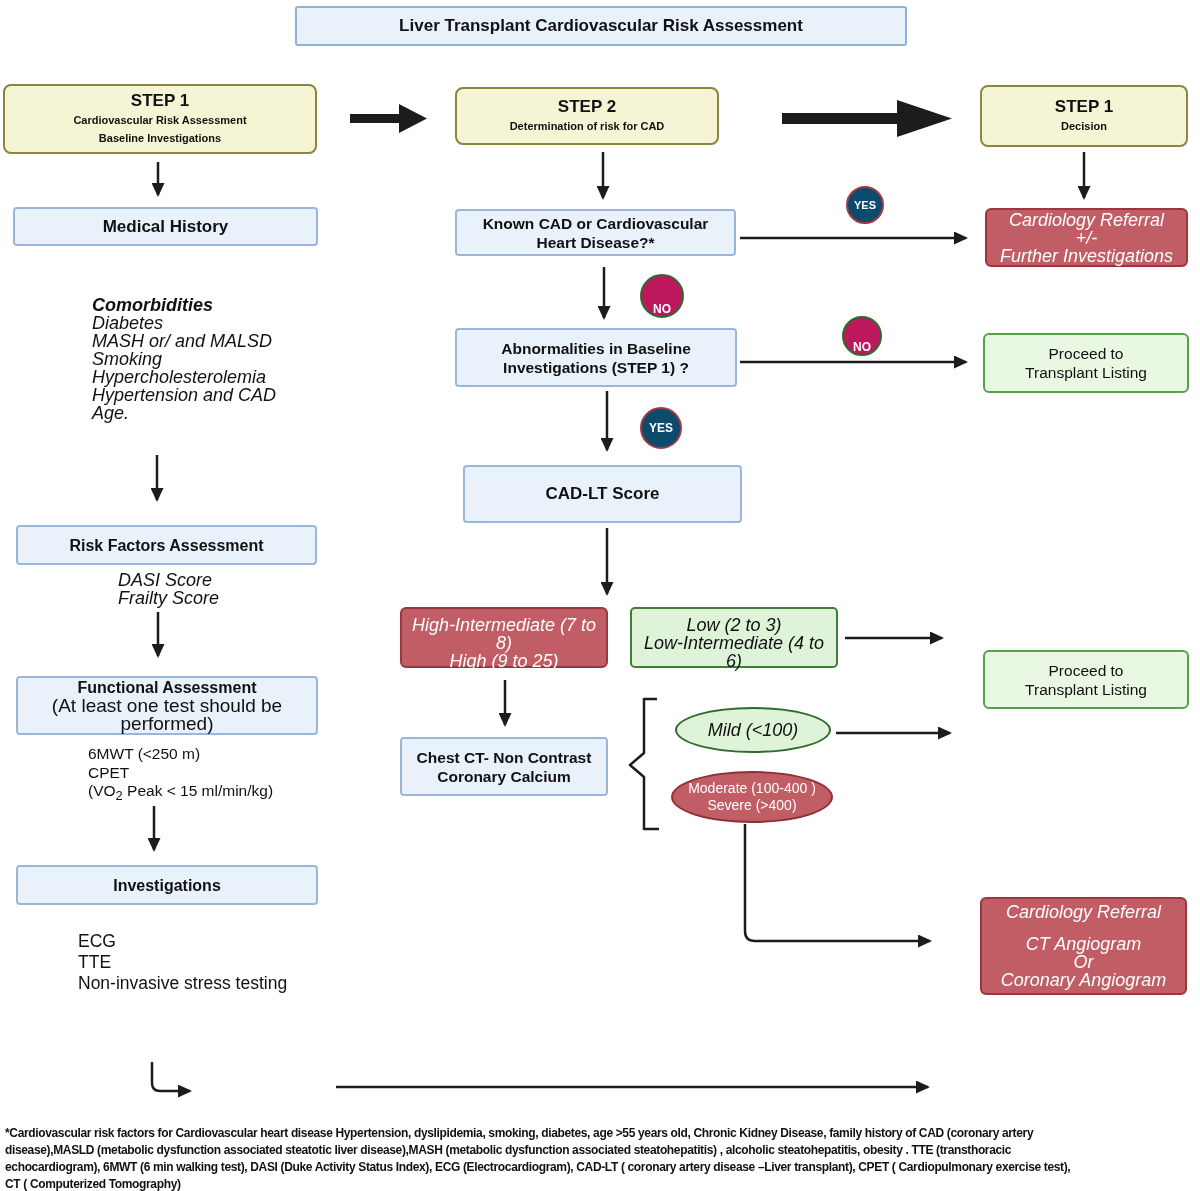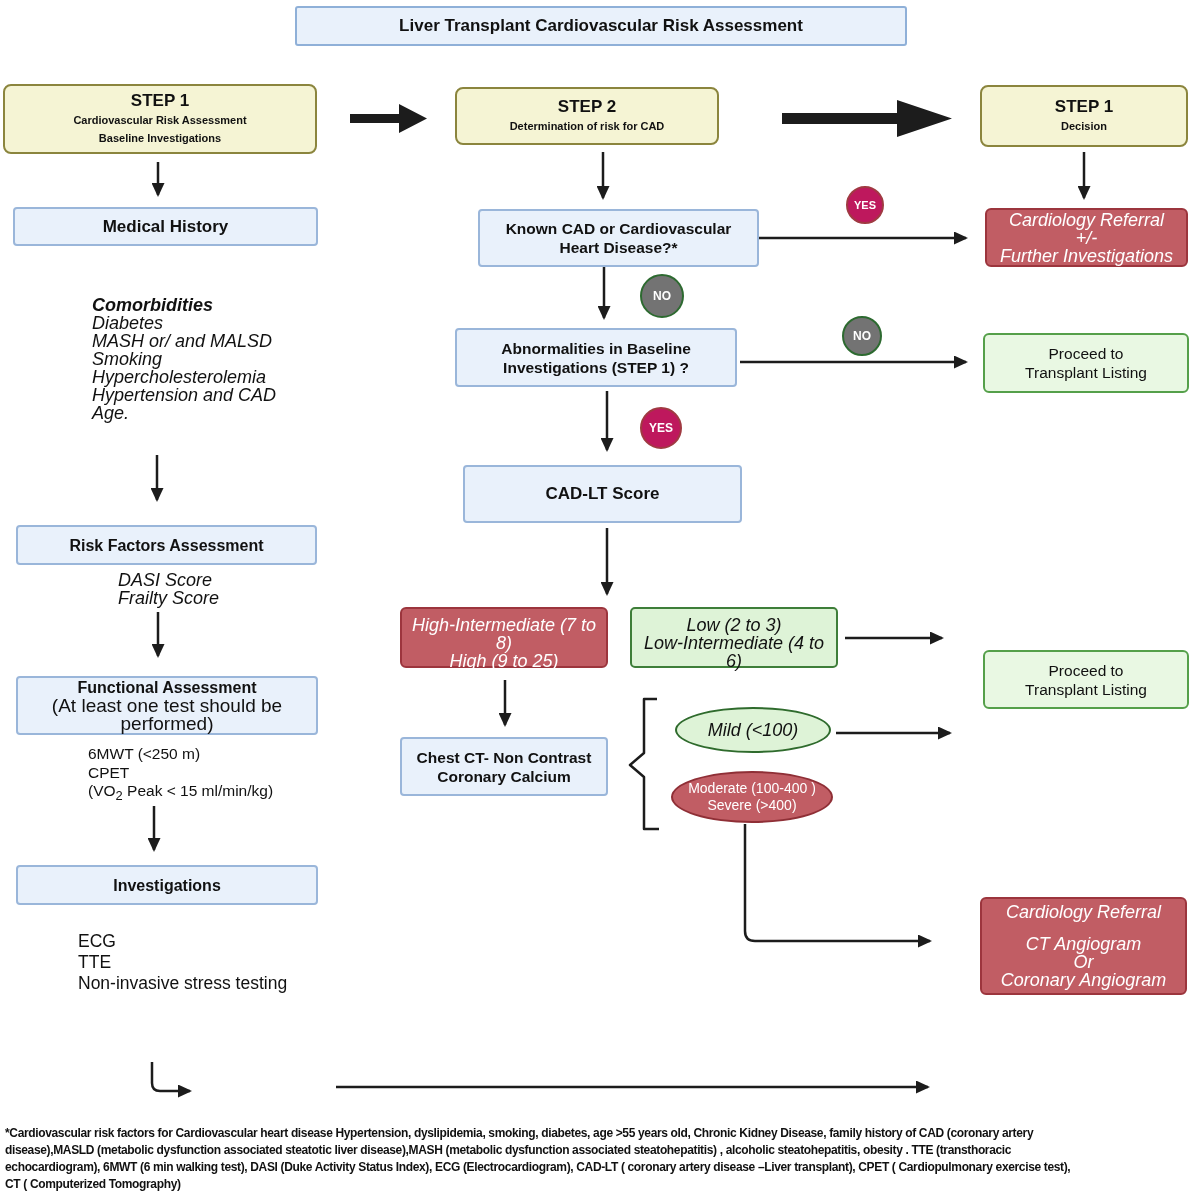--- a/index.html
+++ b/index.html
@@ -10,22 +10,22 @@
        align-items:center;justify-content:center;text-align:center;}
   .yellow{background:#f5f4d4;border:2.5px solid #8b853d;border-radius:8px;}
   .blue{background:#e9f1fb;border:2px solid #9ab6da;border-radius:4px;}
   .titlebox{background:#e9f1fb;border:2px solid #8fb0d8;border-radius:3px;}
   .red{background:#c15d64;border:2px solid #9c353d;border-radius:6px;color:#fff;}
   .greenbox{background:#def3d7;border:2px solid #3e7e39;border-radius:5px;}
   .proceed{background:#e9f8e3;border:2px solid #55a04a;border-radius:6px;}
   .ellipse{border-radius:50%;}
   .circle{position:absolute;border-radius:50%;display:flex;align-items:center;justify-content:center;
           color:#fff;font-weight:bold;box-sizing:border-box;}
-  .circle.grn{background:#737373;border:2.5px solid #2d6a30;}
-  .circle.rd{background:#be185d;border:2.5px solid #a03a42;}
+  .circle.grn{background:#be185d;border:2.5px solid #2d6a30;align-items:flex-end;}
+  .circle.rd{background:#0c4a6e;border:2.5px solid #a03a42;}
   .t17b{font-size:17px;font-weight:bold;line-height:20px;}
   .t16b{font-size:16px;font-weight:bold;line-height:19px;}
   .t15b{font-size:11px;font-weight:bold;line-height:18px;}
   .t15{font-size:18px;line-height:18px;font-style:italic;}
   .t155b{font-size:15.5px;font-weight:bold;line-height:19px;}
   .txt{position:absolute;text-align:left;}
   .txt div{white-space:nowrap;}
   .footer{position:absolute;left:5px;top:1125px;width:1195px;font-size:12px;font-weight:bold;
           line-height:17px;letter-spacing:-0.35px;}
   .footer div{white-space:nowrap;}
@@ -125,21 +125,21 @@
     <div class="t16b">Investigations</div>
   </div>
 
   <div class="txt" style="left:78px;top:931px;font-size:17.5px;line-height:21px">
     <div>ECG</div>
     <div>TTE</div>
     <div>Non-invasive stress testing</div>
   </div>
 
 
-  <div class="box blue" style="left:478px;top:209px;width:281px;height:58px">
+  <div class="box blue" style="left:455px;top:209px;width:281px;height:47px">
     <div class="t155b">Known CAD or Cardiovascular</div>
     <div class="t155b">Heart Disease?*</div>
   </div>
 
   <div class="circle rd" style="left:846px;top:186px;width:38px;height:38px;font-size:11px">
     <span>YES</span>
   </div>
   <div class="circle grn" style="left:640px;top:274px;width:44px;height:44px;font-size:12px">
     <span>NO</span>
   </div>

